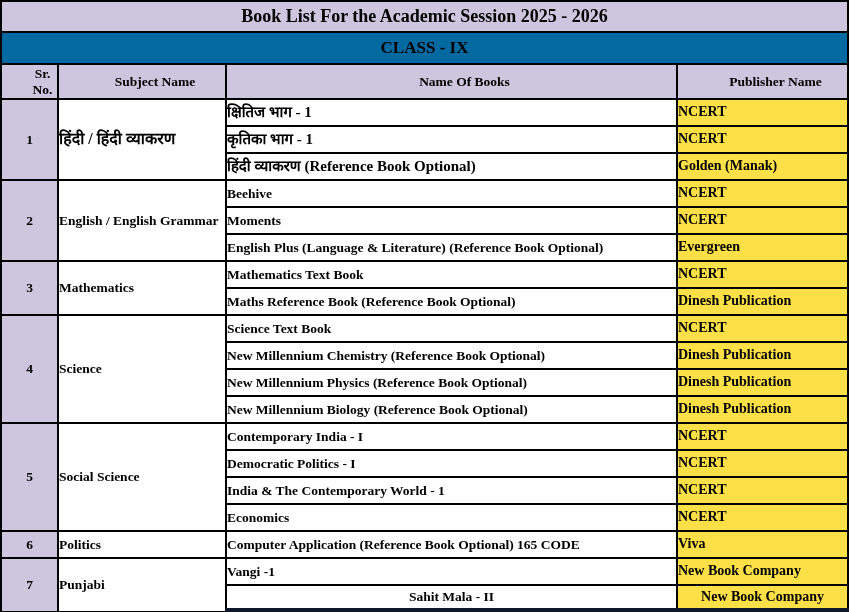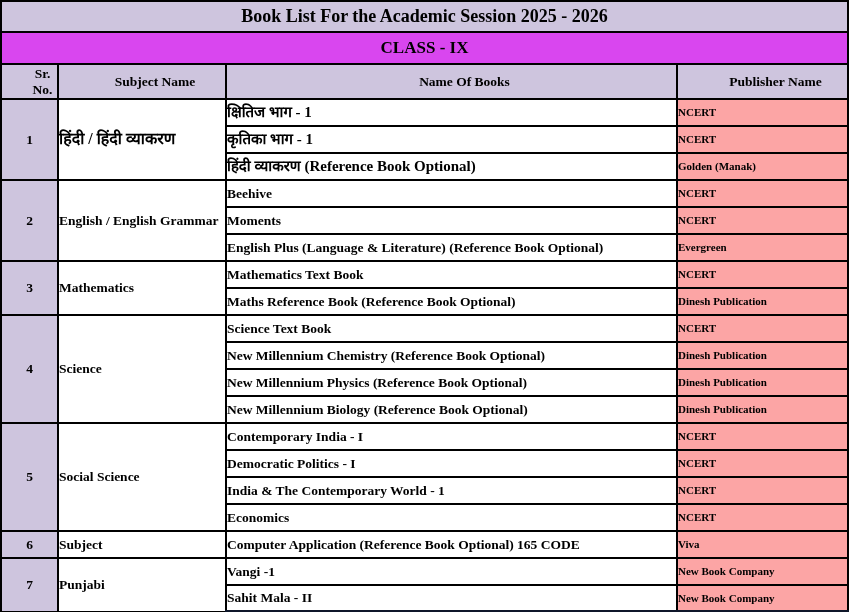--- a/index.html
+++ b/index.html
@@ -32,21 +32,21 @@
   col.col-book { width: 451px; }
   col.col-pub  { width: 171px; }
 
   tr.title-row td {
     background: #CEC5DE;
     text-align: center;
     font-size: 18px;
     height: 29px;
   }
   tr.class-row td {
-    background: #d946ef;
+    background: #0369a1;
     text-align: center;
     font-size: 17px;
     height: 30px;
   }
   tr.header-row th {
     background: #CEC5DE;
     text-align: center;
     font-size: 13.5px;
     height: 33px;
     padding-left: 26px;
@@ -66,27 +66,27 @@
   td.c-subject.hindi { font-size: 16px; }
   td.c-book {
     background: #ffffff;
     text-align: left;
     font-size: 13.5px;
     padding-left: 4px;
     white-space: nowrap;
   }
   td.c-book.hindi { font-size: 15px; margin-left: 11px; }
   td.c-pub {
-    background: #fca5a5;
+    background: #fde047;
     text-align: left;
-    font-size: 11px;
+    font-size: 14px;
     padding-left: 4px;
     white-space: nowrap;
   }
-  tr.last-row td { border-bottom: 4px solid #0f172a; }
+  tr.last-row td { border-bottom: 8px solid #0f172a; text-align: center; }
 </style>
 </head>
 <body>
 
 <table class="booklist">
   <colgroup>
     <col class="col-sr">
       <col class="col-sub">
       <col class="col-book">
       <col class="col-pub">
@@ -180,21 +180,21 @@
     <td class="c-book">India &amp; The Contemporary World - 1</td>
     <td class="c-pub">NCERT</td>
   </tr>
   <tr class="book-row">
     <td class="c-book">Economics</td>
     <td class="c-pub">NCERT</td>
   </tr>
 
   <tr class="book-row">
     <td class="c-sr">6</td>
-    <td class="c-subject">Subject</td>
+    <td class="c-subject">Politics</td>
     <td class="c-book">Computer Application (Reference Book Optional) 165 CODE</td>
     <td class="c-pub">Viva</td>
   </tr>
 
   <tr class="book-row">
     <td class="c-sr" rowspan="2">7</td>
     <td class="c-subject" rowspan="2">Punjabi</td>
     <td class="c-book">Vangi -1</td>
     <td class="c-pub">New Book Company</td>
   </tr>

